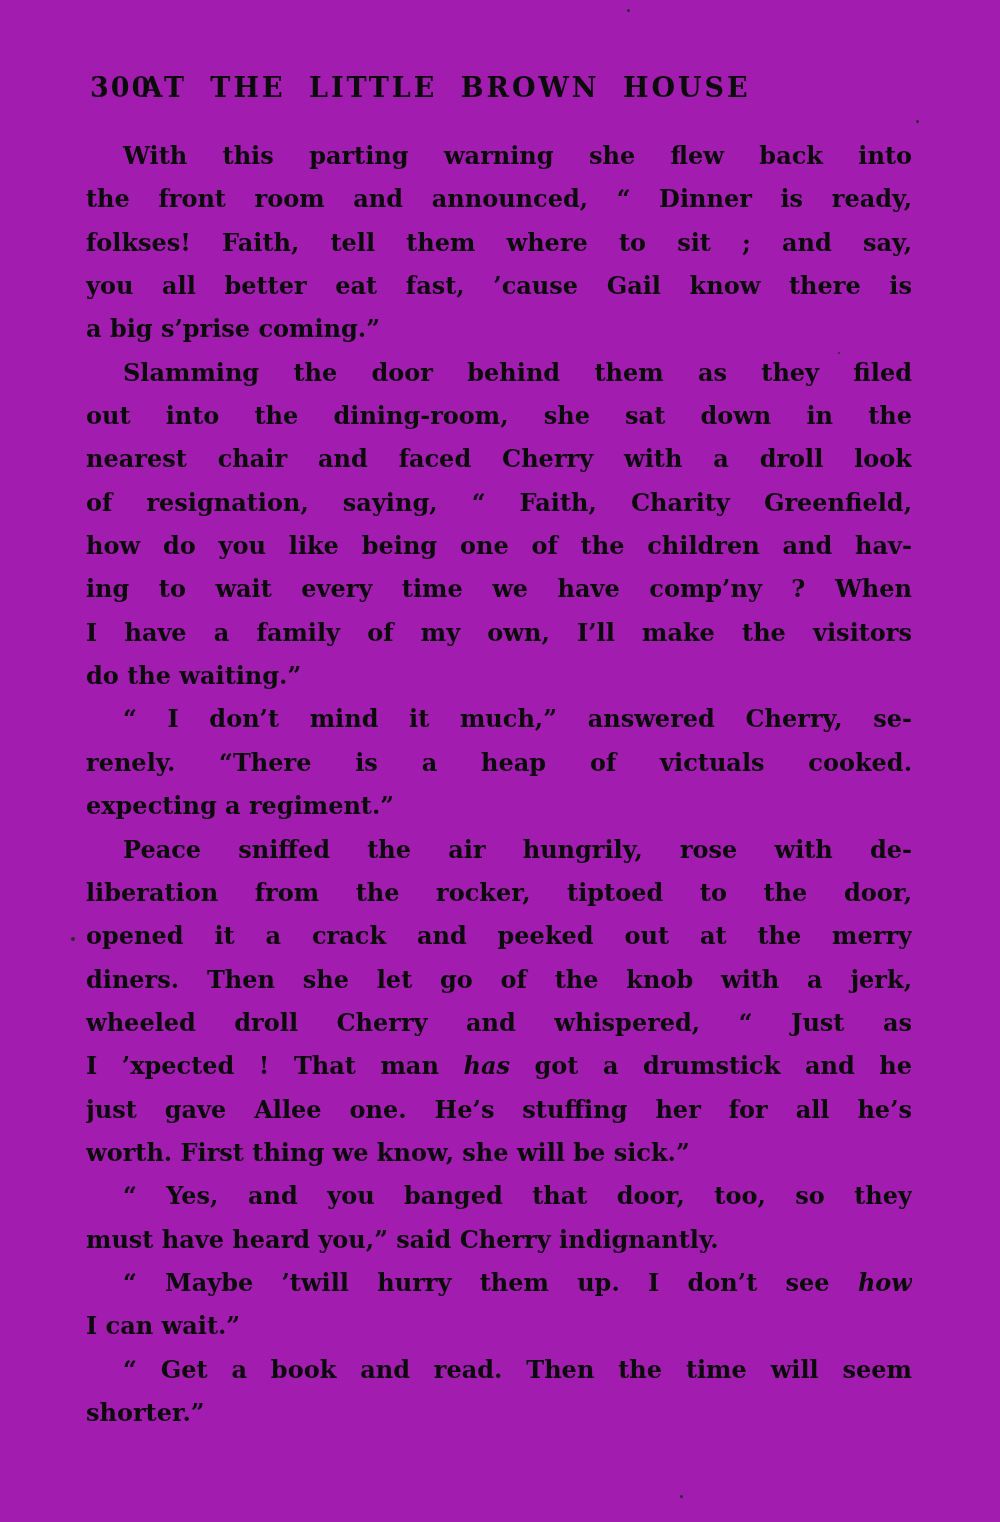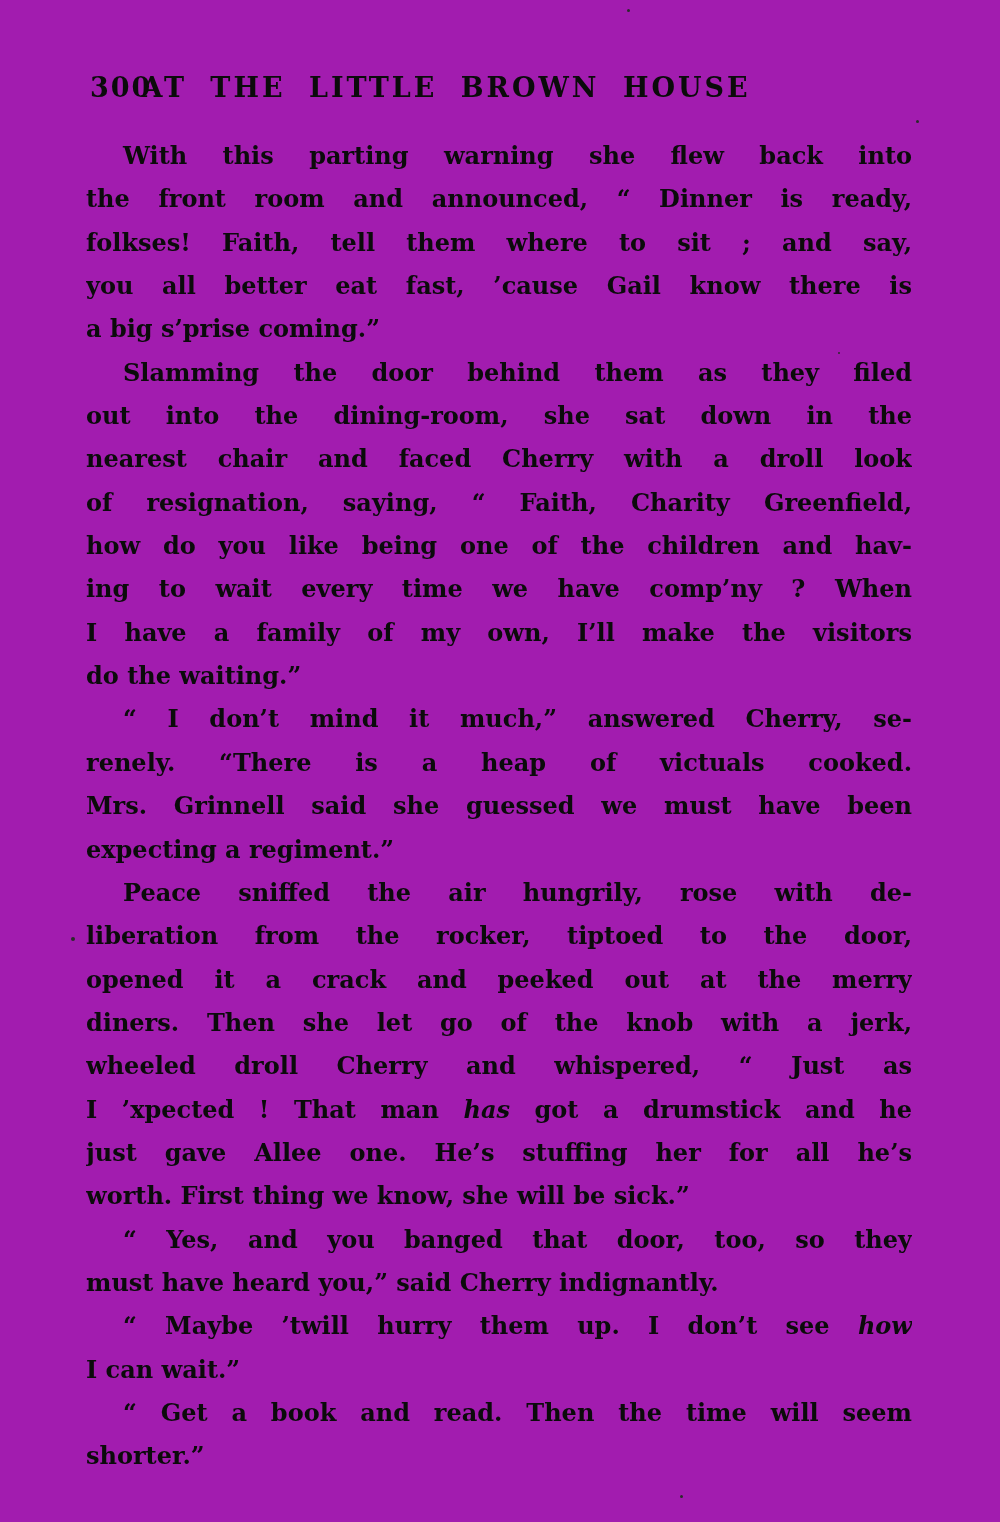--- a/index.html
+++ b/index.html
@@ -86,21 +86,20 @@
       <div class="line indent">Slamming the door behind them as they filed</div>
       <div class="line">out into the dining-room, she sat down in the</div>
       <div class="line">nearest chair and faced Cherry with a droll look</div>
       <div class="line">of resignation, saying, “ Faith, Charity Greenfield,</div>
       <div class="line">how do you like being one of the children and hav-</div>
       <div class="line">ing to wait every time we have comp’ny ? When</div>
       <div class="line">I have a family of my own, I’ll make the visitors</div>
       <div class="line last">do the waiting.”</div>
       <div class="line indent">“ I don’t mind it much,” answered Cherry, se-</div>
       <div class="line">renely. “There is a heap of victuals cooked.</div>
-      <div class="line">Mrs. Grinnell said she guessed we must have been</div>
       <div class="line last">expecting a regiment.”</div>
       <div class="line indent">Peace sniffed the air hungrily, rose with de-</div>
       <div class="line">liberation from the rocker, tiptoed to the door,</div>
       <div class="line">opened it a crack and peeked out at the merry</div>
       <div class="line">diners. Then she let go of the knob with a jerk,</div>
       <div class="line">wheeled droll Cherry and whispered, “ Just as</div>
       <div class="line">I ’xpected ! That man <i>has</i> got a drumstick and he</div>
       <div class="line">just gave Allee one. He’s stuffing her for all he’s</div>
       <div class="line last">worth. First thing we know, she will be sick.”</div>
       <div class="line indent">“ Yes, and you banged that door, too, so they</div>

